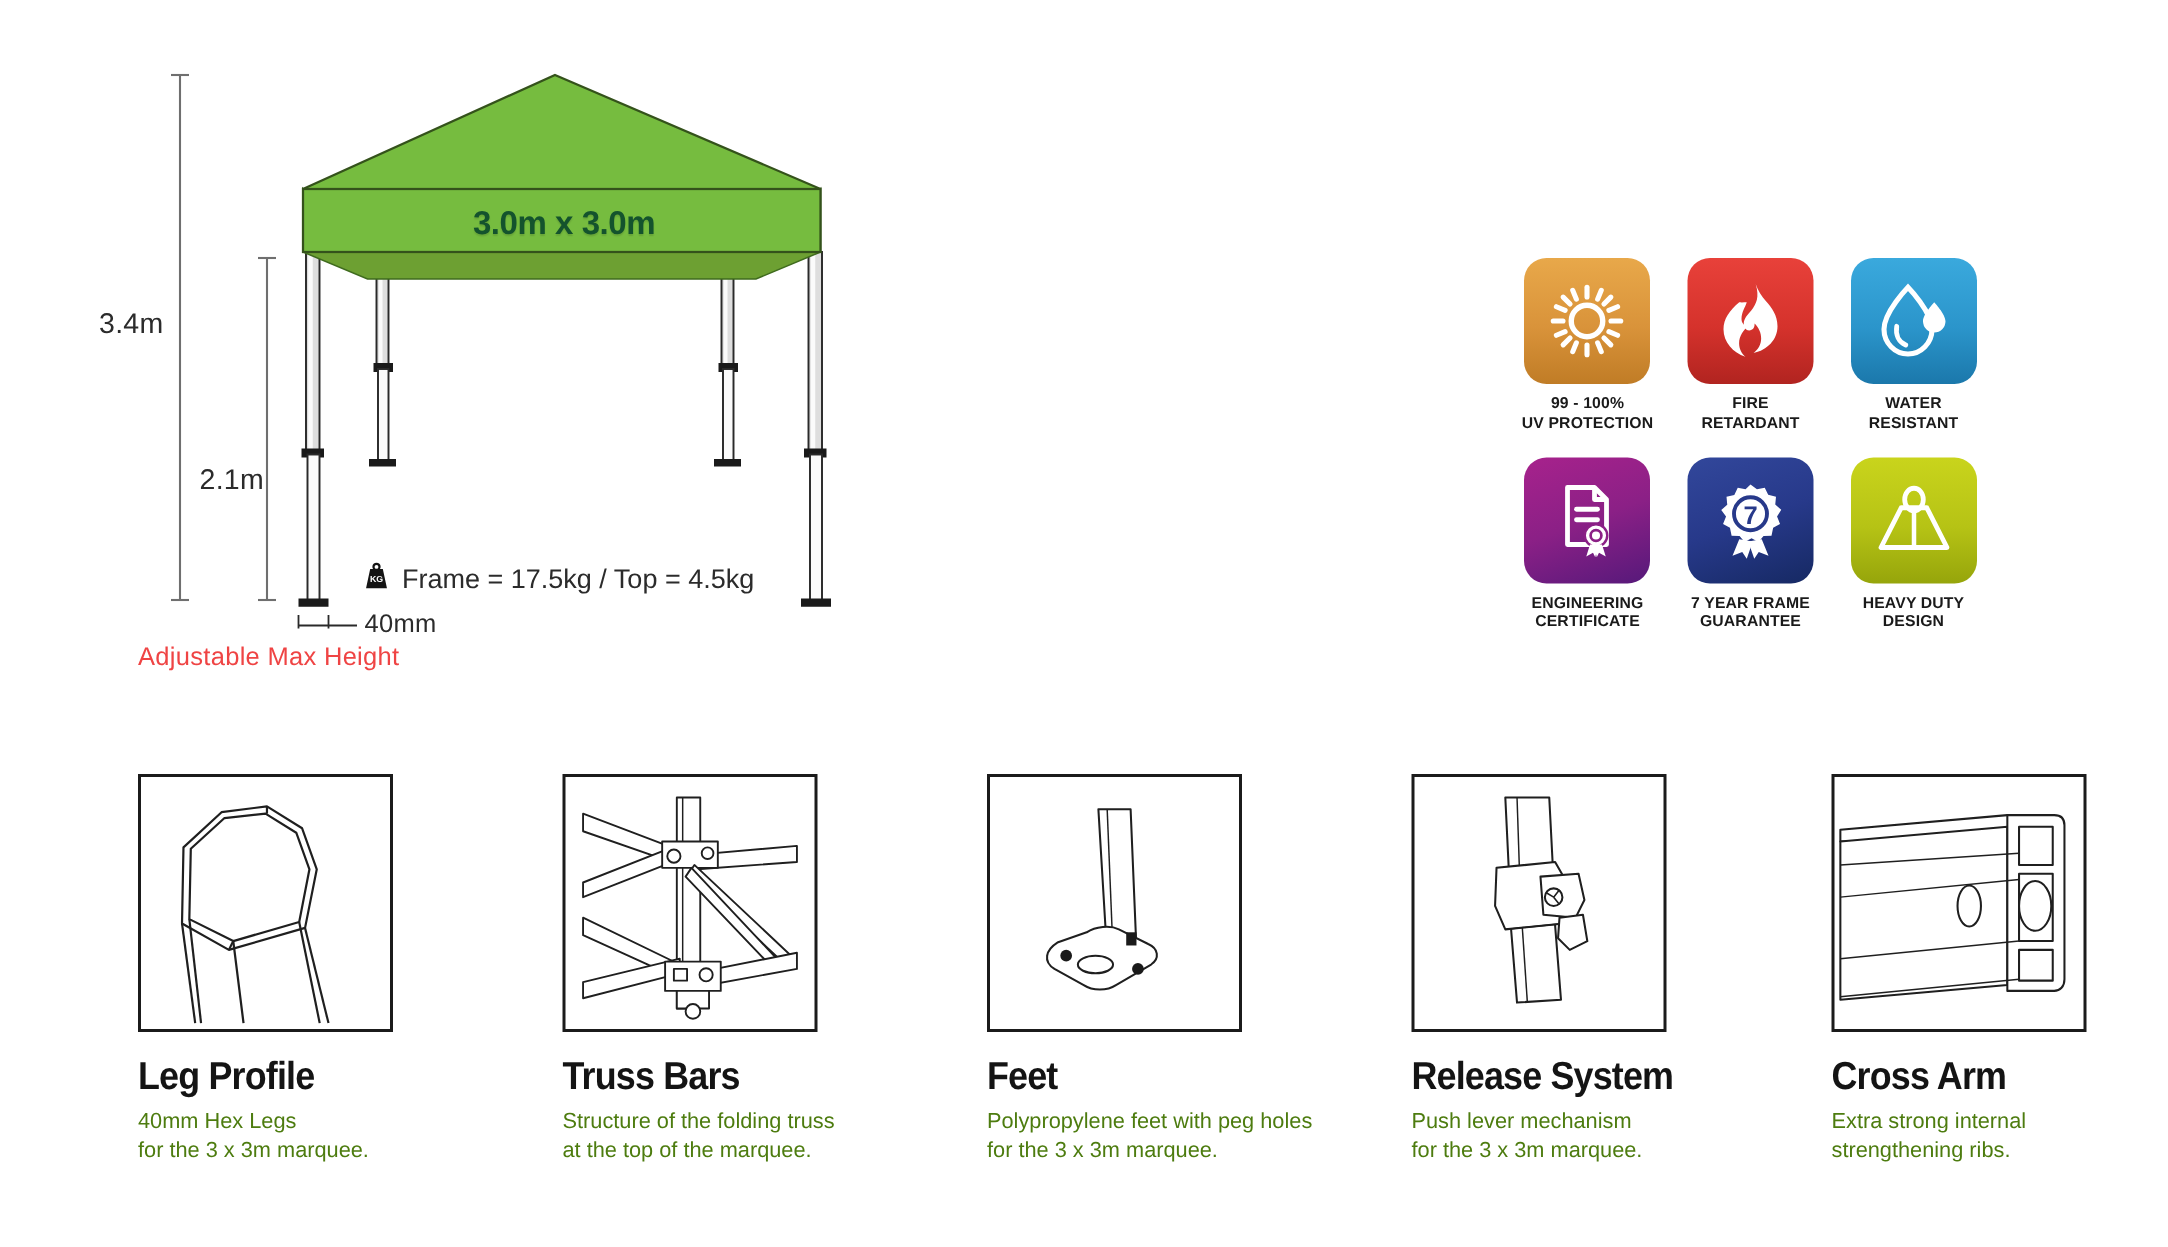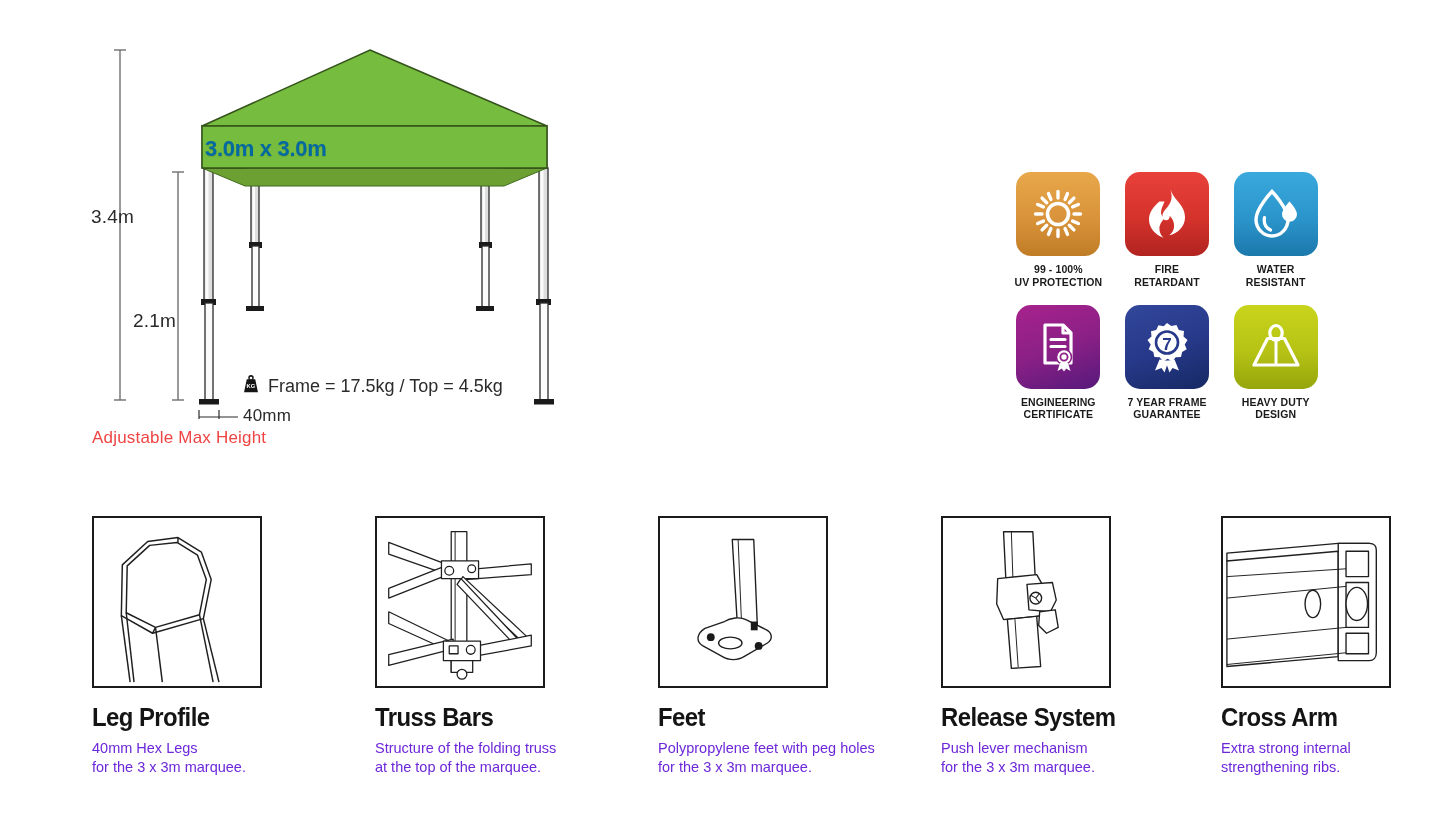--- a/index.html
+++ b/index.html
@@ -6,49 +6,49 @@
   body{
     width:1445px;height:831px;background:#ffffff;
     font-family:"Liberation Sans","DejaVu Sans",sans-serif;
     color:#1a1a1a;overflow:hidden;position:relative;
   }
   .stage{position:absolute;left:0;top:0;width:1445px;height:831px;}
 
   
   #marquee-diagram{position:absolute;left:0;top:0;width:620px;height:470px;}
   .dim-label{position:absolute;font-size:19px;color:#2b2b2b;letter-spacing:.2px;white-space:nowrap;}
-  #dim-34-label{left:91px;top:206px;}
+  #dim-34-label{left:66px;top:206px;}
   #dim-21-label{left:133px;top:268px;margin-top:42px;}
   #dim-40mm-label{left:243px;top:406px;font-size:17px;}
   #adjustable-max-height{left:92px;top:428px;font-size:17px;color:#ef4444;}
   #weight-text{position:absolute;left:268px;top:376px;font-size:18px;color:#2b2b2b;white-space:nowrap;}
   #weight-icon{position:absolute;left:240px;top:374px;width:22px;height:22px;}
   #canopy-size-label{
-    position:absolute;left:205px;top:136px;width:342px;text-align:left;
-    font-size:22px;font-weight:bold;color:#0369a1;letter-spacing:-.3px;
+    position:absolute;left:205px;top:136px;width:342px;text-align:center;
+    font-size:22px;font-weight:bold;color:#14532d;letter-spacing:-.3px;
     text-shadow:0 1px 1px rgba(0,0,0,.12);
   }
   .badge-grid{position:absolute;left:1012px;top:172px;width:310px;
     display:grid;grid-template-columns:repeat(3,1fr);grid-template-rows:auto auto;
     column-gap:8px;row-gap:12px;gap:16px;}
   .badge{display:flex;flex-direction:column;align-items:center;}
   .badge-tile{width:84px;height:84px;border-radius:15px;display:flex;align-items:center;justify-content:center;}
   .badge-tile svg{display:block;}
   .badge-label{margin-top:7px;text-align:center;font-size:10.5px;font-weight:bold;
     line-height:1.22;letter-spacing:.1px;color:#1a1a1a;text-transform:uppercase;}
 
   
   #feature-cards{position:absolute;left:0;top:516px;width:1246px;height:331px;}
   .card{position:absolute;top:0;width:260px;}
   .card-figure{width:170px;height:172px;border:2.5px solid #1b1b1b;background:#fff;
     box-sizing:border-box;overflow:hidden;}
   .card-figure svg{display:block;width:100%;height:100%;}
   .card-title{margin-top:16px;font-size:26px;font-weight:bold;letter-spacing:-.6px;
     color:#141414;line-height:1;transform:scaleX(.92);transform-origin:left center;}
-  .card-desc{margin-top:9px;font-size:14.5px;line-height:1.3;color:#6d28d9;}
+  .card-desc{margin-top:9px;font-size:14.5px;line-height:1.3;color:#4d7c0f;}
 </style>
 </head>
 <body>
 
 <div class="stage">
 
   <div id="marquee-diagram">
 
     <svg width="620" height="470" viewBox="0 0 620 470">
 

